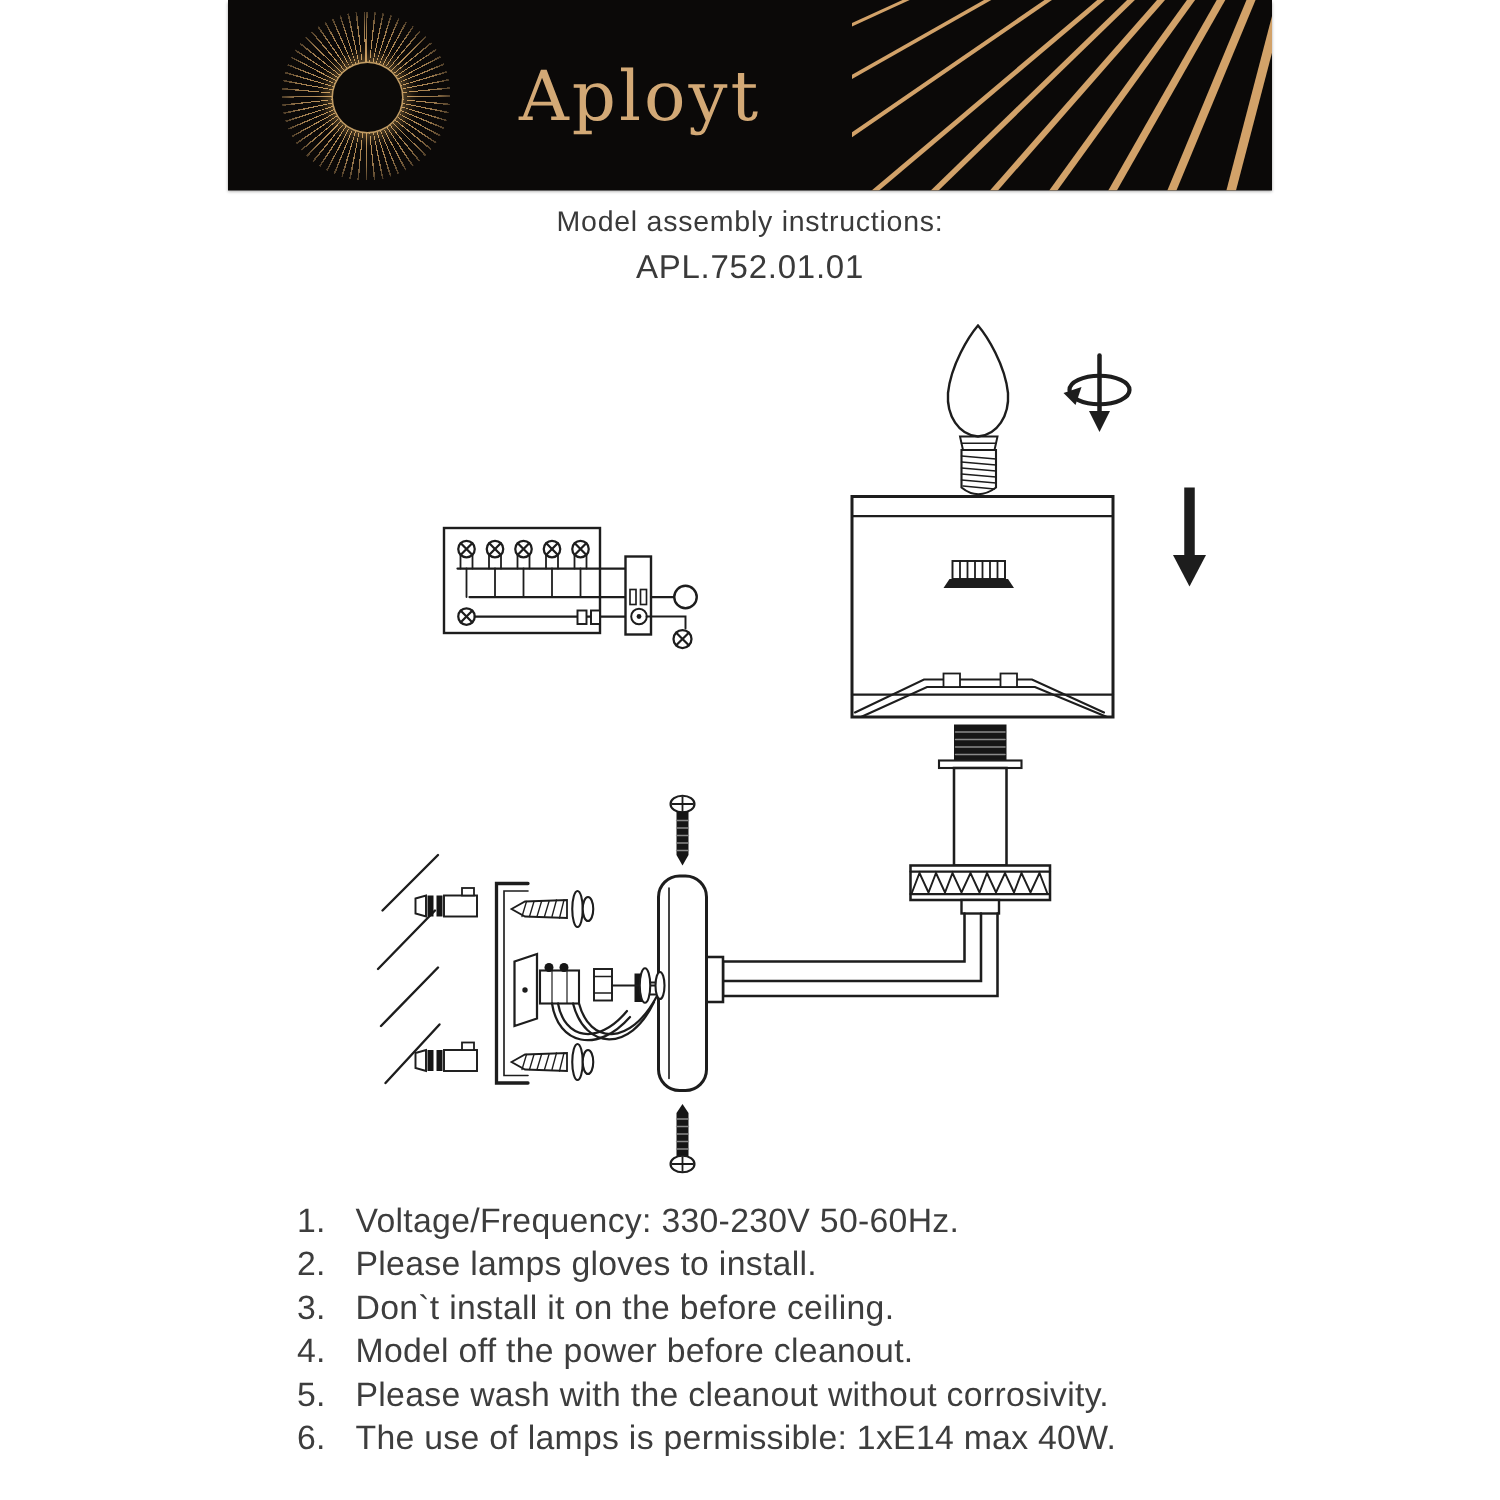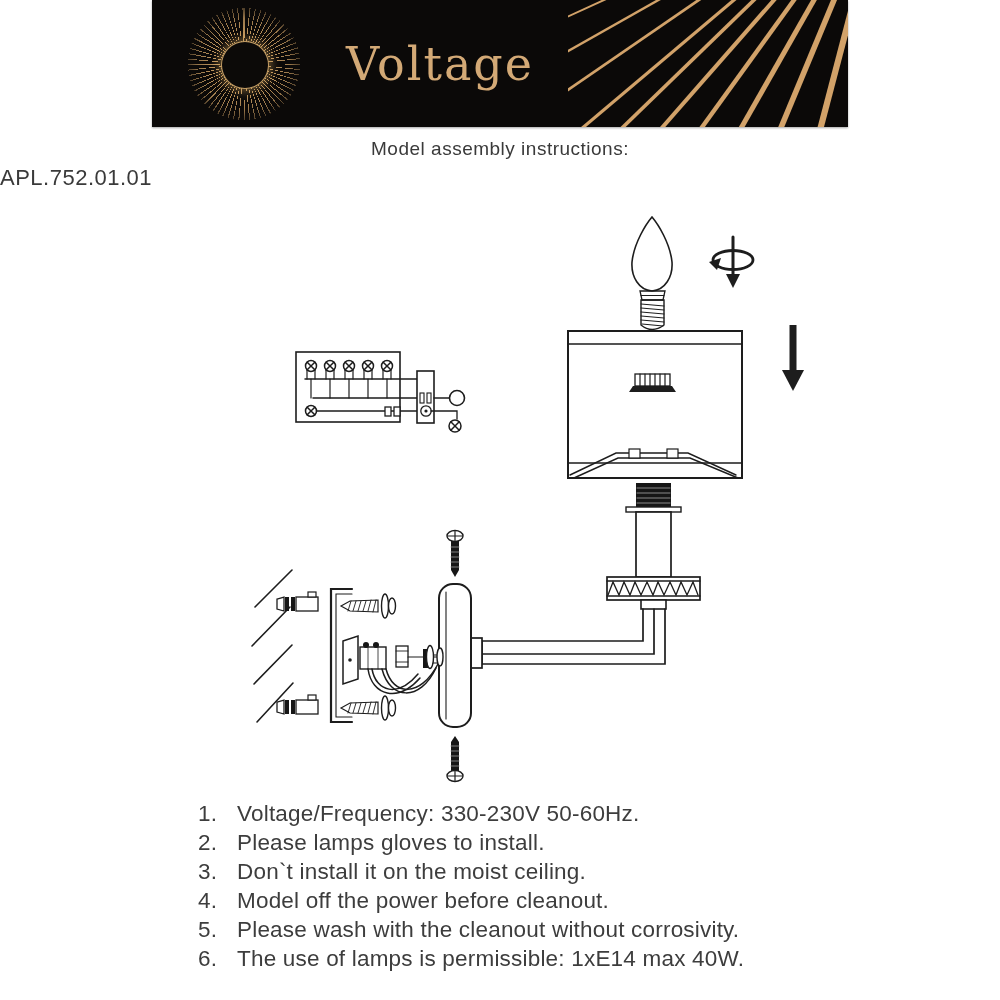--- a/index.html
+++ b/index.html
@@ -18,21 +18,21 @@
   .burst .core{position:absolute;left:50%;top:50%;width:46px;height:46px;margin:-23px 0 0 -23px;
          border-radius:50%;background:#0c0a08;border:1px solid rgba(226,182,116,.85);
          box-shadow:0 0 9px 3px rgba(216,168,96,.45);}
   .brand{margin-left:46px;font-family:"DejaVu Serif",serif;font-size:46px;font-weight:400;
          letter-spacing:2px;color:#d3a976;}
   .rays{position:absolute;right:0;top:0;height:127px;width:280px;}
 
   
   .doc-title{position:absolute;left:0;top:138px;width:100%;text-align:center;
              font-size:19px;letter-spacing:.5px;color:#3a3a3a;}
-  .doc-model{position:absolute;left:0;top:165px;width:100%;text-align:left;
+  .doc-model{position:absolute;left:0;top:165px;width:100%;text-align:center;
              font-size:22px;letter-spacing:.5px;color:#3a3a3a;}
 
   
   .diagram{position:absolute;left:0;top:200px;width:1000px;height:600px;}
   .diagram *{vector-effect:none;}
 
   
   .instructions{position:absolute;left:198px;top:799px;font-size:22.5px;color:#3d3d3d;
                 letter-spacing:.2px;}
   .instructions .row{display:flex;line-height:29px;}
@@ -41,21 +41,21 @@
 </head>
 <body>
 
 <div class="page">
 
   <div class="banner">
     <div class="burst">
       <div class="fade"></div>
       <div class="core"></div>
     </div>
-    <div class="brand">Voltage</div>
+    <div class="brand">Aployt</div>
     <svg class="rays" viewBox="0 0 280 127" preserveAspectRatio="none">
       <g stroke="#d2a269" fill="none">
         <line x1="320" y1="-130" x2="-12" y2="22" stroke-width="2"></line>
         <line x1="320" y1="-130" x2="-12" y2="58" stroke-width="2.4"></line>
         <line x1="320" y1="-130" x2="-6" y2="94" stroke-width="2.8"></line>
         <line x1="320" y1="-130" x2="12" y2="130" stroke-width="3.2"></line>
         <line x1="320" y1="-130" x2="52" y2="130" stroke-width="3.6"></line>
         <line x1="320" y1="-130" x2="92" y2="130" stroke-width="4"></line>
         <line x1="320" y1="-130" x2="132" y2="130" stroke-width="4.4"></line>
         <line x1="320" y1="-130" x2="172" y2="130" stroke-width="5"></line>
@@ -312,21 +312,21 @@
     <div class="row">
       <span class="num">1.</span>
       <span class="txt">Voltage/Frequency: 330-230V 50-60Hz.</span>
     </div>
     <div class="row">
       <span class="num">2.</span>
       <span class="txt">Please lamps gloves to install.</span>
     </div>
     <div class="row">
       <span class="num">3.</span>
-      <span class="txt">Don`t install it on the moist ceiling.</span>
+      <span class="txt">Don`t install it on the before ceiling.</span>
     </div>
     <div class="row">
       <span class="num">4.</span>
       <span class="txt">Model off the power before cleanout.</span>
     </div>
     <div class="row">
       <span class="num">5.</span>
       <span class="txt">Please wash with the cleanout without corrosivity.</span>
     </div>
     <div class="row">

